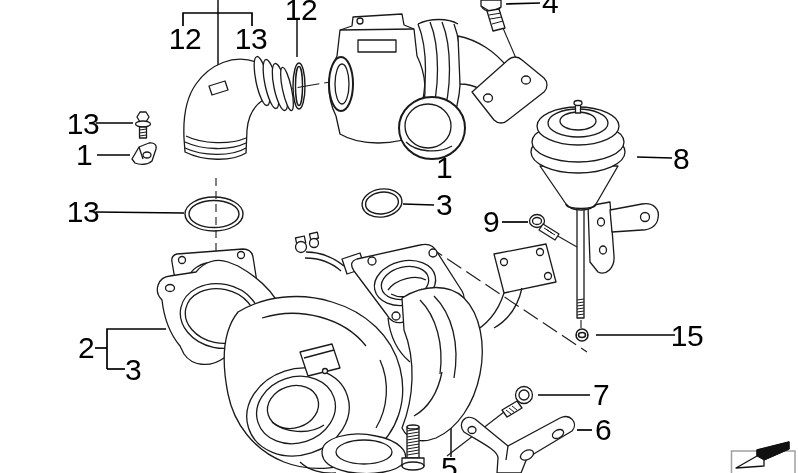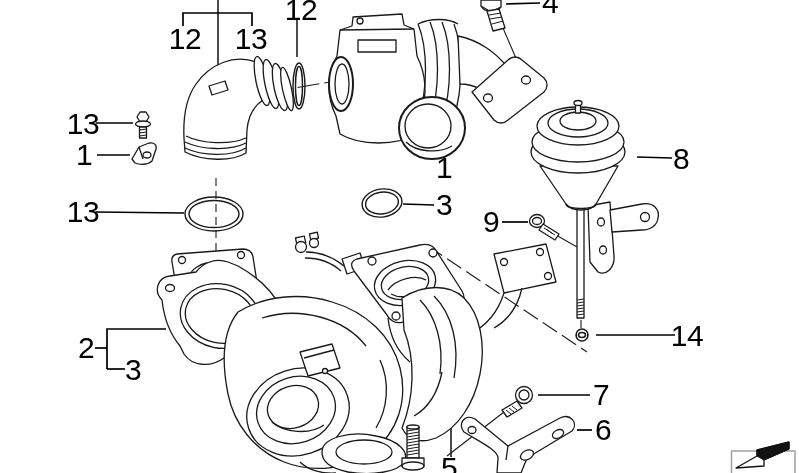--- a/index.html
+++ b/index.html
@@ -277,21 +277,21 @@
   <span class="callout" style="left: 251px; top: 39px;">13</span>
   <span class="callout" style="left: 301px; top: 10px;">12</span>
   <span class="callout" style="left: 550px; top: 3px;">4</span>
   <span class="callout" style="left: 83px; top: 124px;">13</span>
   <span class="callout" style="left: 84px; top: 155px;">1</span>
   <span class="callout" style="left: 83px; top: 212px;">13</span>
   <span class="callout" style="left: 444px; top: 168px;">1</span>
   <span class="callout" style="left: 444px; top: 205px;">3</span>
   <span class="callout" style="left: 681px; top: 159px;">8</span>
   <span class="callout" style="left: 491px; top: 222px;">9</span>
-  <span class="callout" style="left: 687px; top: 336px;">14</span>
+  <span class="callout" style="left: 687px; top: 336px;">15</span>
   <span class="callout" style="left: 86px; top: 348px;">2</span>
   <span class="callout" style="left: 133px; top: 370px;">3</span>
   <span class="callout" style="left: 601px; top: 395px;">7</span>
   <span class="callout" style="left: 603px; top: 430px;">6</span>
   <span class="callout" style="left: 449px; top: 468px;">5</span>
 </div>
 
 </div>
 
 </body></html>

